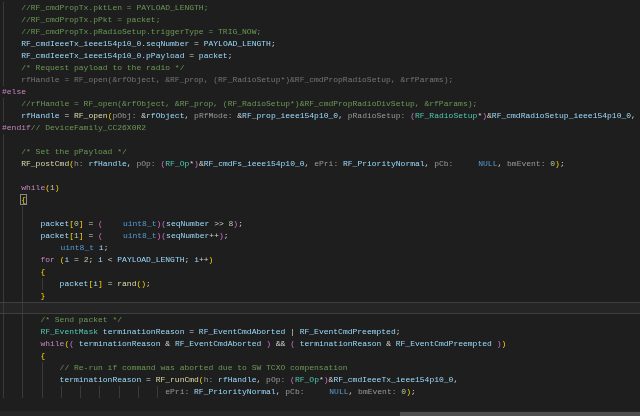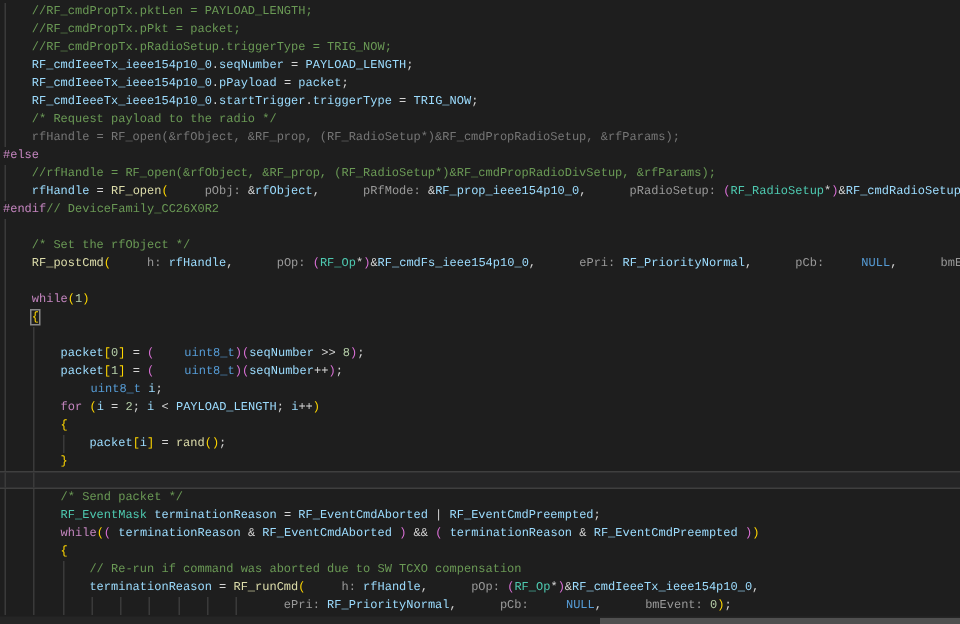--- a/index.html
+++ b/index.html
@@ -18,45 +18,44 @@
   .fg{color:var(--fg);}
   .c{color:var(--comment);}
   .k{color:var(--keyword);}
   .t{color:var(--type);padding-left:20px;}
   .tt{color:var(--classtype);}
   .v{color:var(--variable);}
   .f{color:var(--function);margin-top:24px;}
   .n{color:var(--number);}
   .b1{color:var(--bracket1);}
   .b2{color:var(--bracket2);}
-  .h{color:var(--hint);margin-left:24px;}
+  .h{color:var(--hint);}
   .d{color:var(--dim);}
   .m{outline:1px solid #888888;outline-offset:0px;}
   .sb-track{position:absolute;left:0;right:0;bottom:0;height:5px;background:rgba(255,255,255,0.03);}
   .sb-thumb{position:absolute;left:400px;width:240px;bottom:0;height:4px;background:#4f4f4f;}
 </style>
 </head>
 <body>
 
 <div class="editor">
   <div id="lines">
       <div class="line"><i class="g" style="left: 3px;"></i><span class="tok fg">    </span><span class="tok c">//RF_cmdPropTx.pktLen = PAYLOAD_LENGTH;</span></div>
       <div class="line"><i class="g" style="left: 3px;"></i><span class="tok fg">    </span><span class="tok c">//RF_cmdPropTx.pPkt = packet;</span></div>
       <div class="line"><i class="g" style="left: 3px;"></i><span class="tok fg">    </span><span class="tok c">//RF_cmdPropTx.pRadioSetup.triggerType = TRIG_NOW;</span></div>
       <div class="line"><i class="g" style="left: 3px;"></i><span class="tok fg">    </span><span class="tok v">RF_cmdIeeeTx_ieee154p10_0</span><span class="tok fg">.</span><span class="tok v">seqNumber</span><span class="tok fg"> = </span><span class="tok v">PAYLOAD_LENGTH</span><span class="tok fg">;</span></div>
       <div class="line"><i class="g" style="left: 3px;"></i><span class="tok fg">    </span><span class="tok v">RF_cmdIeeeTx_ieee154p10_0</span><span class="tok fg">.</span><span class="tok v">pPayload</span><span class="tok fg"> = </span><span class="tok v">packet</span><span class="tok fg">;</span></div>
-      <div class="line"><i class="g" style="left: 3px;"></i><span class="tok fg">    </span><span class="tok v">RF_cmdIeeeTx_ieee154p10_0</span><span class="tok fg">.</span><span class="tok v">startTrigger</span><span class="tok fg">.</span><span class="tok v">triggerType</span><span class="tok fg"> = </span><span class="tok v">TRIG_NOW</span><span class="tok fg">;</span></div>
       <div class="line"><i class="g" style="left: 3px;"></i><span class="tok fg">    </span><span class="tok c">/* Request payload to the radio */</span></div>
       <div class="line"><i class="g" style="left: 3px;"></i><span class="tok d">    rfHandle = RF_open(&amp;rfObject, &amp;RF_prop, (RF_RadioSetup*)&amp;RF_cmdPropRadioSetup, &amp;rfParams);</span></div>
       <div class="line"><span class="tok k">#else</span></div>
       <div class="line"><i class="g" style="left: 3px;"></i><span class="tok fg">    </span><span class="tok c">//rfHandle = RF_open(&amp;rfObject, &amp;RF_prop, (RF_RadioSetup*)&amp;RF_cmdPropRadioDivSetup, &amp;rfParams);</span></div>
       <div class="line"><i class="g" style="left: 3px;"></i><span class="tok fg">    </span><span class="tok v">rfHandle</span><span class="tok fg"> = </span><span class="tok f">RF_open</span><span class="tok b1">(</span><span class="tok h">pObj: </span><span class="tok fg">&amp;</span><span class="tok v">rfObject</span><span class="tok fg">, </span><span class="tok h">pRfMode: </span><span class="tok fg">&amp;</span><span class="tok v">RF_prop_ieee154p10_0</span><span class="tok fg">, </span><span class="tok h">pRadioSetup: </span><span class="tok b2">(</span><span class="tok tt">RF_RadioSetup</span><span class="tok fg">*</span><span class="tok b2">)</span><span class="tok fg">&amp;</span><span class="tok v">RF_cmdRadioSetup_ieee154p10_0</span><span class="tok fg">, </span></div>
       <div class="line"><span class="tok k">#endif</span><span class="tok c">// DeviceFamily_CC26X0R2</span></div>
       <div class="line"><i class="g" style="left: 3px;"></i></div>
-      <div class="line"><i class="g" style="left: 3px;"></i><span class="tok fg">    </span><span class="tok c">/* Set the rfObject */</span></div>
+      <div class="line"><i class="g" style="left: 3px;"></i><span class="tok fg">    </span><span class="tok c">/* Set the pPayload */</span></div>
       <div class="line"><i class="g" style="left: 3px;"></i><span class="tok fg">    </span><span class="tok f">RF_postCmd</span><span class="tok b1">(</span><span class="tok h">h: </span><span class="tok v">rfHandle</span><span class="tok fg">, </span><span class="tok h">pOp: </span><span class="tok b2">(</span><span class="tok tt">RF_Op</span><span class="tok fg">*</span><span class="tok b2">)</span><span class="tok fg">&amp;</span><span class="tok v">RF_cmdFs_ieee154p10_0</span><span class="tok fg">, </span><span class="tok h">ePri: </span><span class="tok v">RF_PriorityNormal</span><span class="tok fg">, </span><span class="tok h">pCb: </span><span class="tok t">NULL</span><span class="tok fg">, </span><span class="tok h">bmEvent: </span><span class="tok n">0</span><span class="tok b1">)</span><span class="tok fg">;</span></div>
       <div class="line"><i class="g" style="left: 3px;"></i></div>
       <div class="line"><i class="g" style="left: 3px;"></i><span class="tok fg">    </span><span class="tok k">while</span><span class="tok b1">(</span><span class="tok n">1</span><span class="tok b1">)</span></div>
       <div class="line"><i class="g" style="left: 3px;"></i><span class="tok fg">    </span><span class="tok b1 m">{</span></div>
       <div class="line"><i class="g" style="left: 3px;"></i><i class="g" style="left: 22.2552px;"></i><span class="tok fg">        </span></div>
       <div class="line"><i class="g" style="left: 3px;"></i><i class="g" style="left: 22.2552px;"></i><span class="tok fg">        </span><span class="tok v">packet</span><span class="tok b1">[</span><span class="tok n">0</span><span class="tok b1">]</span><span class="tok fg"> = </span><span class="tok b2">(</span><span class="tok t">uint8_t</span><span class="tok b2">)</span><span class="tok b2">(</span><span class="tok v">seqNumber</span><span class="tok fg"> &gt;&gt; </span><span class="tok n">8</span><span class="tok b2">)</span><span class="tok fg">;</span></div>
       <div class="line"><i class="g" style="left: 3px;"></i><i class="g" style="left: 22.2552px;"></i><span class="tok fg">        </span><span class="tok v">packet</span><span class="tok b1">[</span><span class="tok n">1</span><span class="tok b1">]</span><span class="tok fg"> = </span><span class="tok b2">(</span><span class="tok t">uint8_t</span><span class="tok b2">)</span><span class="tok b2">(</span><span class="tok v">seqNumber</span><span class="tok fg">++</span><span class="tok b2">)</span><span class="tok fg">;</span></div>
       <div class="line"><i class="g" style="left: 3px;"></i><i class="g" style="left: 22.2552px;"></i><span class="tok fg">        </span><span class="tok t">uint8_t</span><span class="tok fg"> </span><span class="tok v">i</span><span class="tok fg">;</span></div>
       <div class="line"><i class="g" style="left: 3px;"></i><i class="g" style="left: 22.2552px;"></i><span class="tok fg">        </span><span class="tok k">for</span><span class="tok fg"> </span><span class="tok b1">(</span><span class="tok v">i</span><span class="tok fg"> = </span><span class="tok n">2</span><span class="tok fg">; </span><span class="tok v">i</span><span class="tok fg"> &lt; </span><span class="tok v">PAYLOAD_LENGTH</span><span class="tok fg">; </span><span class="tok v">i</span><span class="tok fg">++</span><span class="tok b1">)</span></div>
       <div class="line"><i class="g" style="left: 3px;"></i><i class="g" style="left: 22.2552px;"></i><span class="tok fg">        </span><span class="tok b1">{</span></div>

